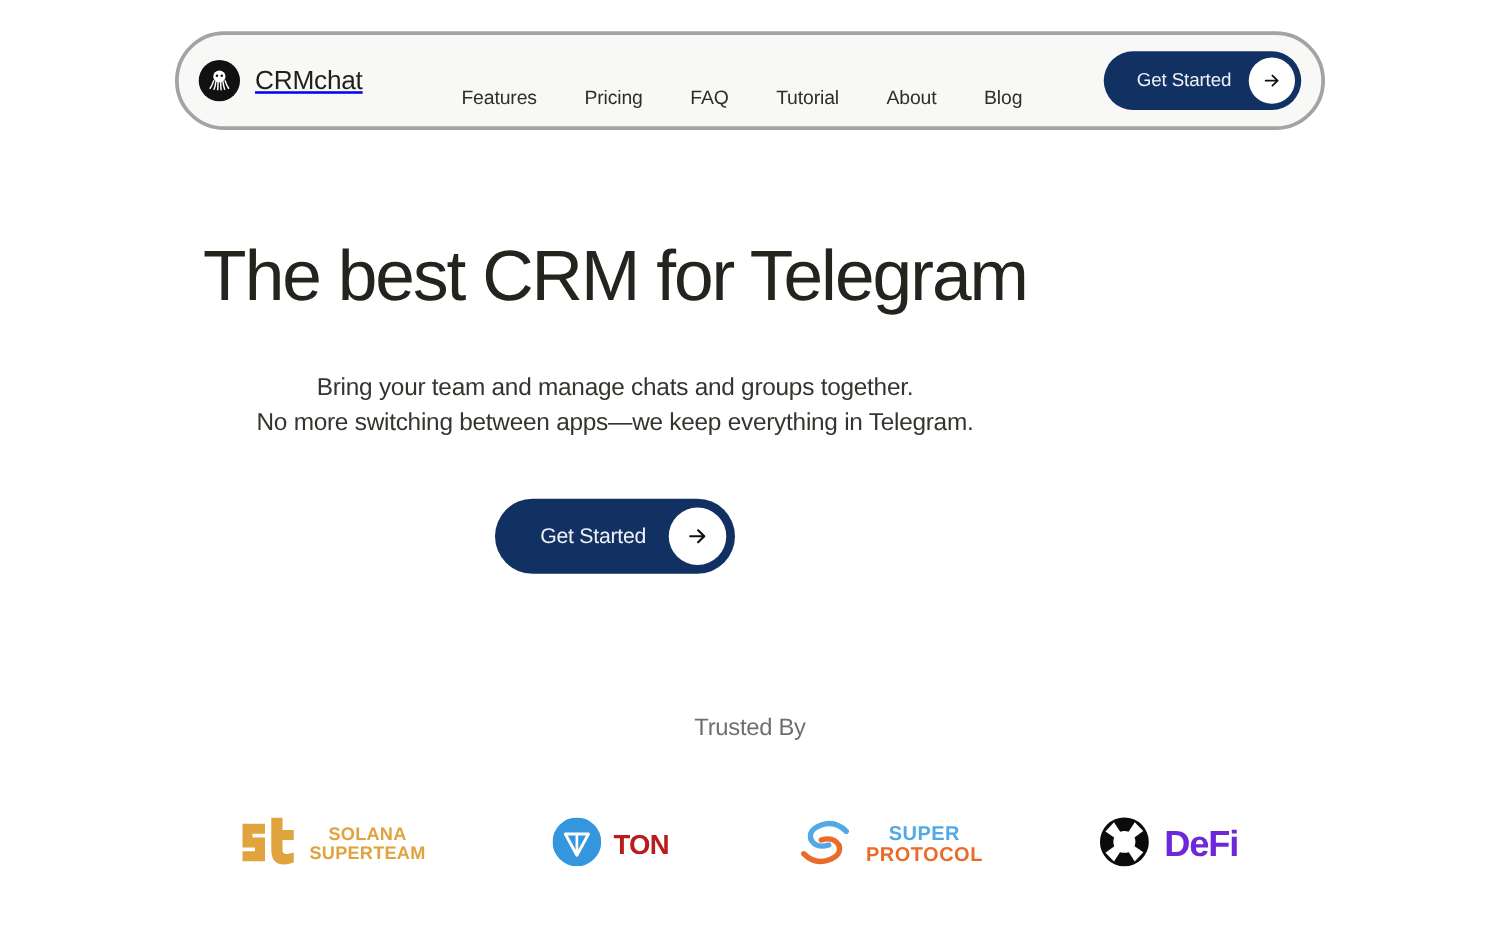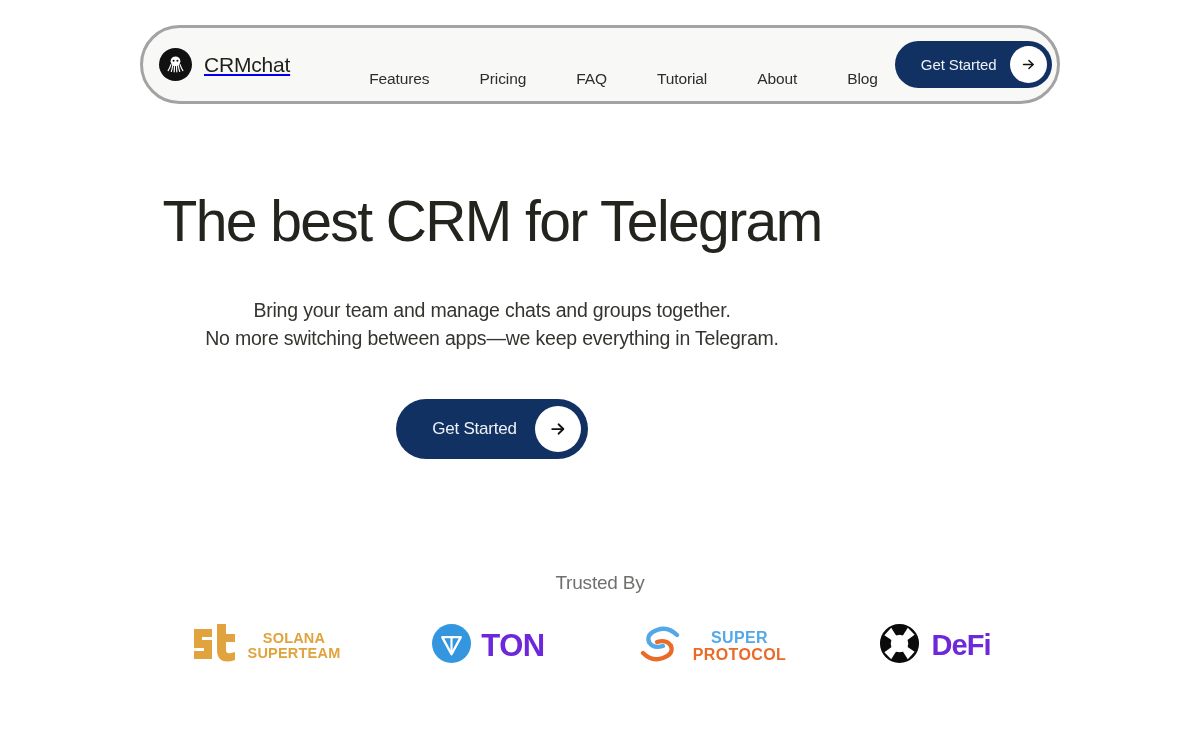--- a/index.html
+++ b/index.html
@@ -57,21 +57,21 @@
     font-size: 21px;
     font-weight: 400;
     color: #1f2119;
     letter-spacing: -0.2px;
     white-space: nowrap;
   }
 
   .nav-links {
     display: flex;
     align-items: center;
-    gap: 16px;
+    gap: 4px;
     margin-left: 62px;
     margin-top: 28px;
   }
 
   .nav-link {
     font-size: 15.5px;
     color: #2c2e2a;
     text-decoration: none;
     white-space: nowrap;
     padding: 8px 17px;
@@ -183,21 +183,21 @@
   }
 
   .trusted-label {
     font-size: 19px;
     color: #6f6f6d;
     letter-spacing: -0.2px;
     margin-top: 26px;
   }
 
   .logo-row {
-    margin-top: 28px;
+    margin-top: 58px;
     display: flex;
     align-items: center;
     justify-content: center;
     gap: 16px;
   }
 
   .logo-item {
     display: flex;
     align-items: center;
     justify-content: center;
@@ -214,23 +214,23 @@
   }
   .st-text span {
     font-size: 14.5px;
     font-weight: bold;
     color: #e0a33e;
     letter-spacing: 0.2px;
   }
 
   
   .ton-word {
-    font-size: 31px;
-    font-weight: bold;
-    color: #6d28d9;
+    font-size: 22px;
+    font-weight: bold;
+    color: #b91c1c;
     letter-spacing: -0.5px;
   }
 
   
   .sp-text {
     display: flex;
     flex-direction: column;
     line-height: 17px;
   }
   .sp-super {

